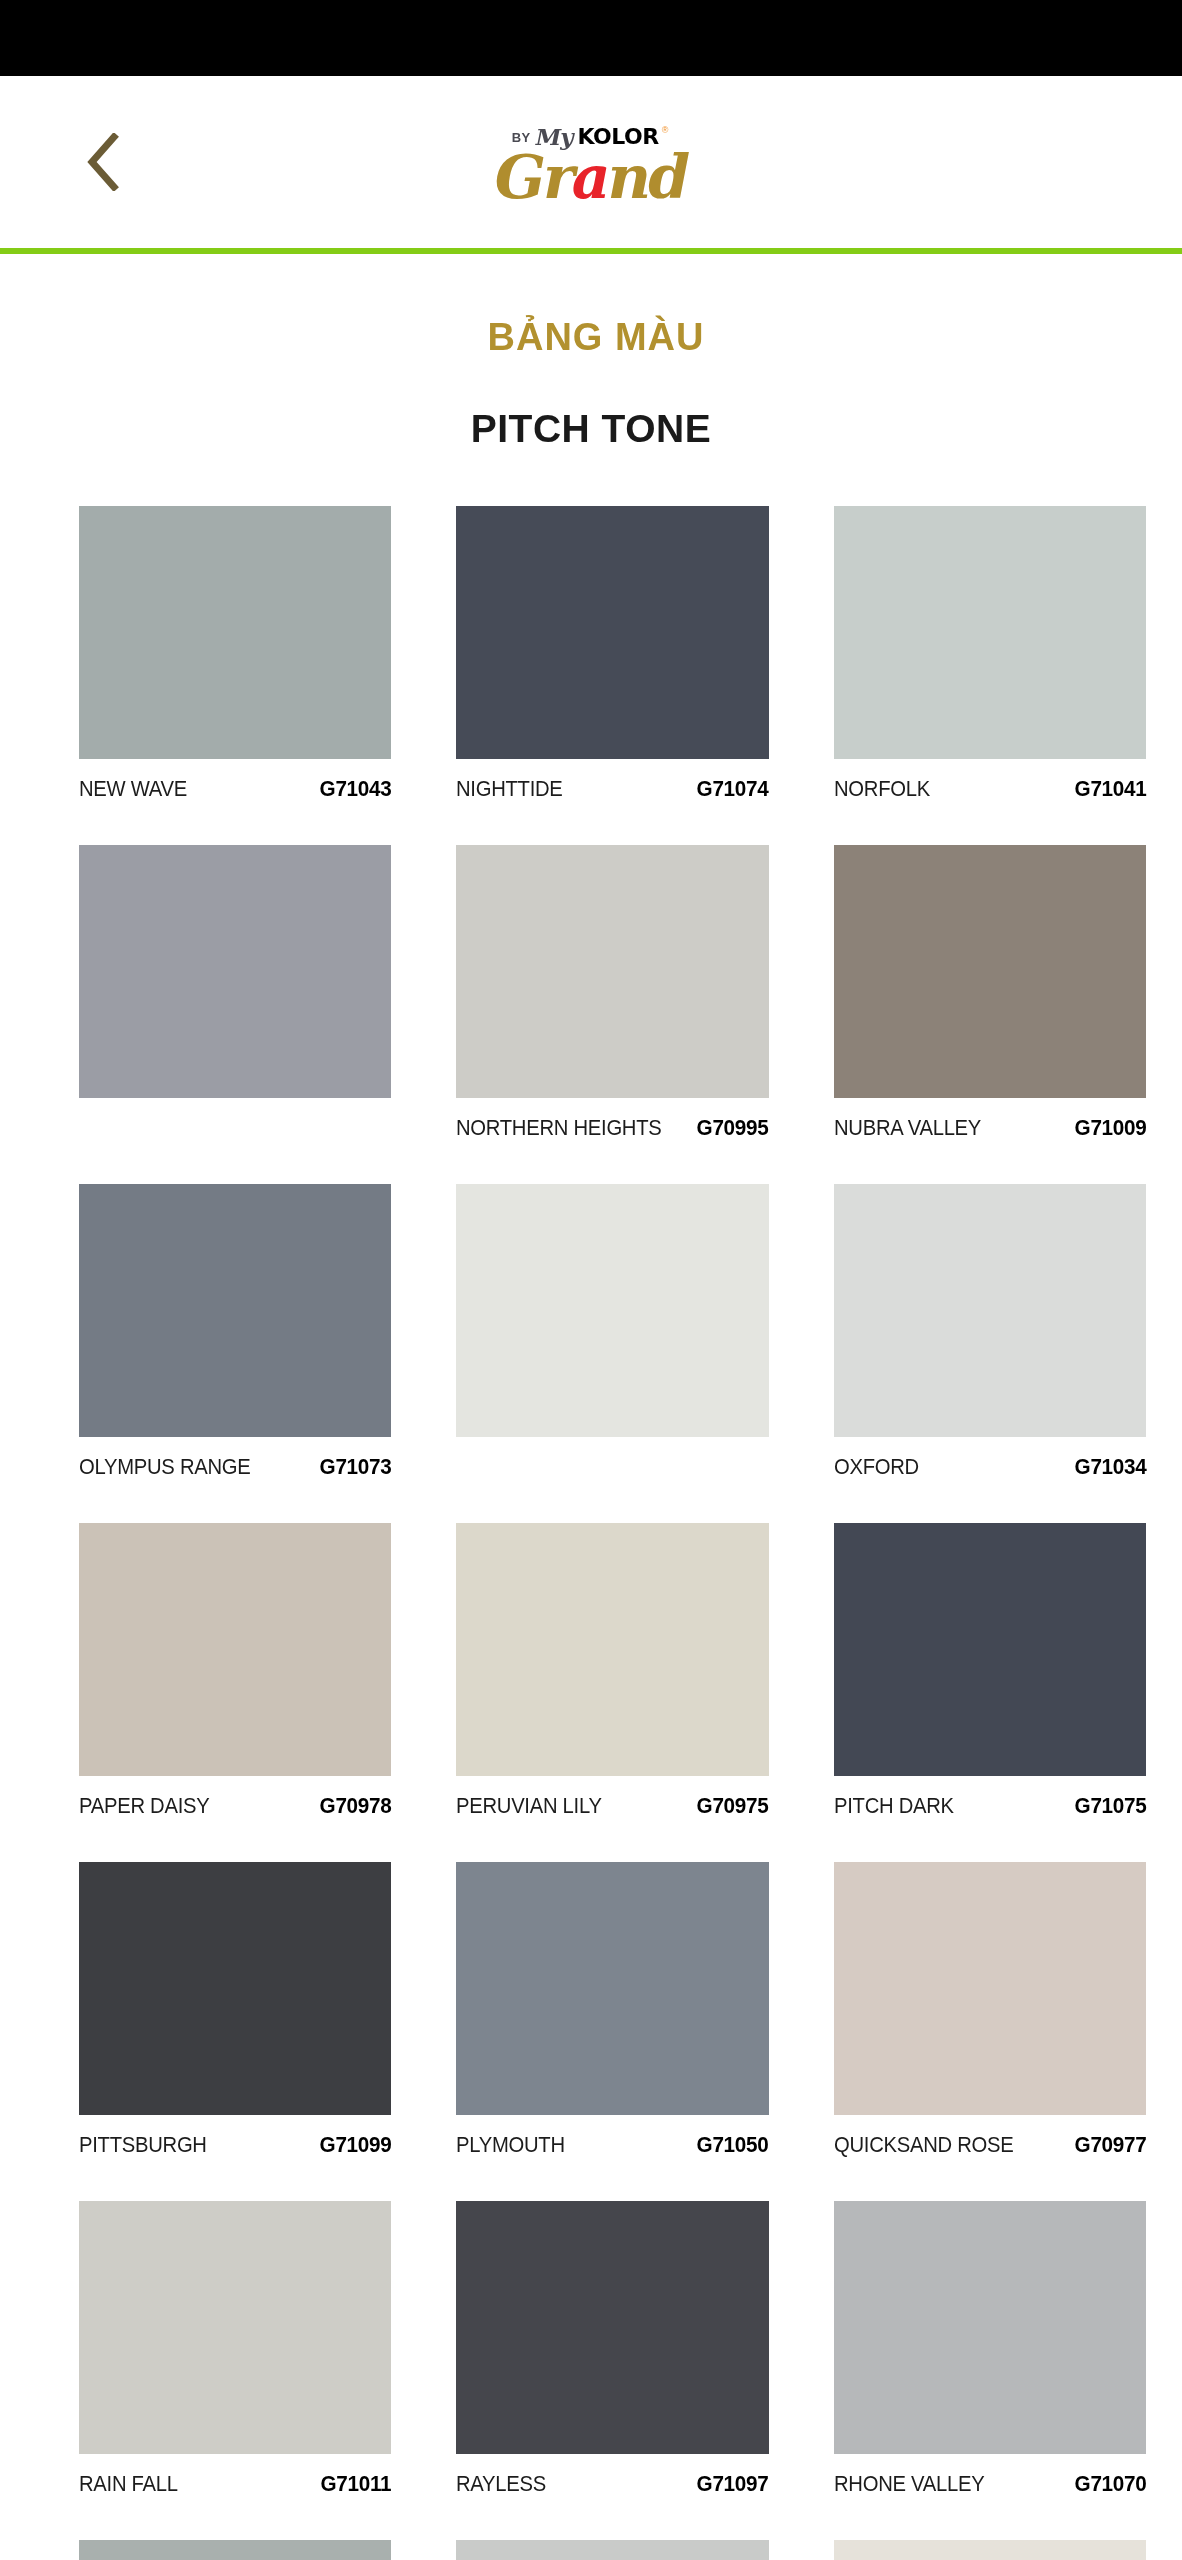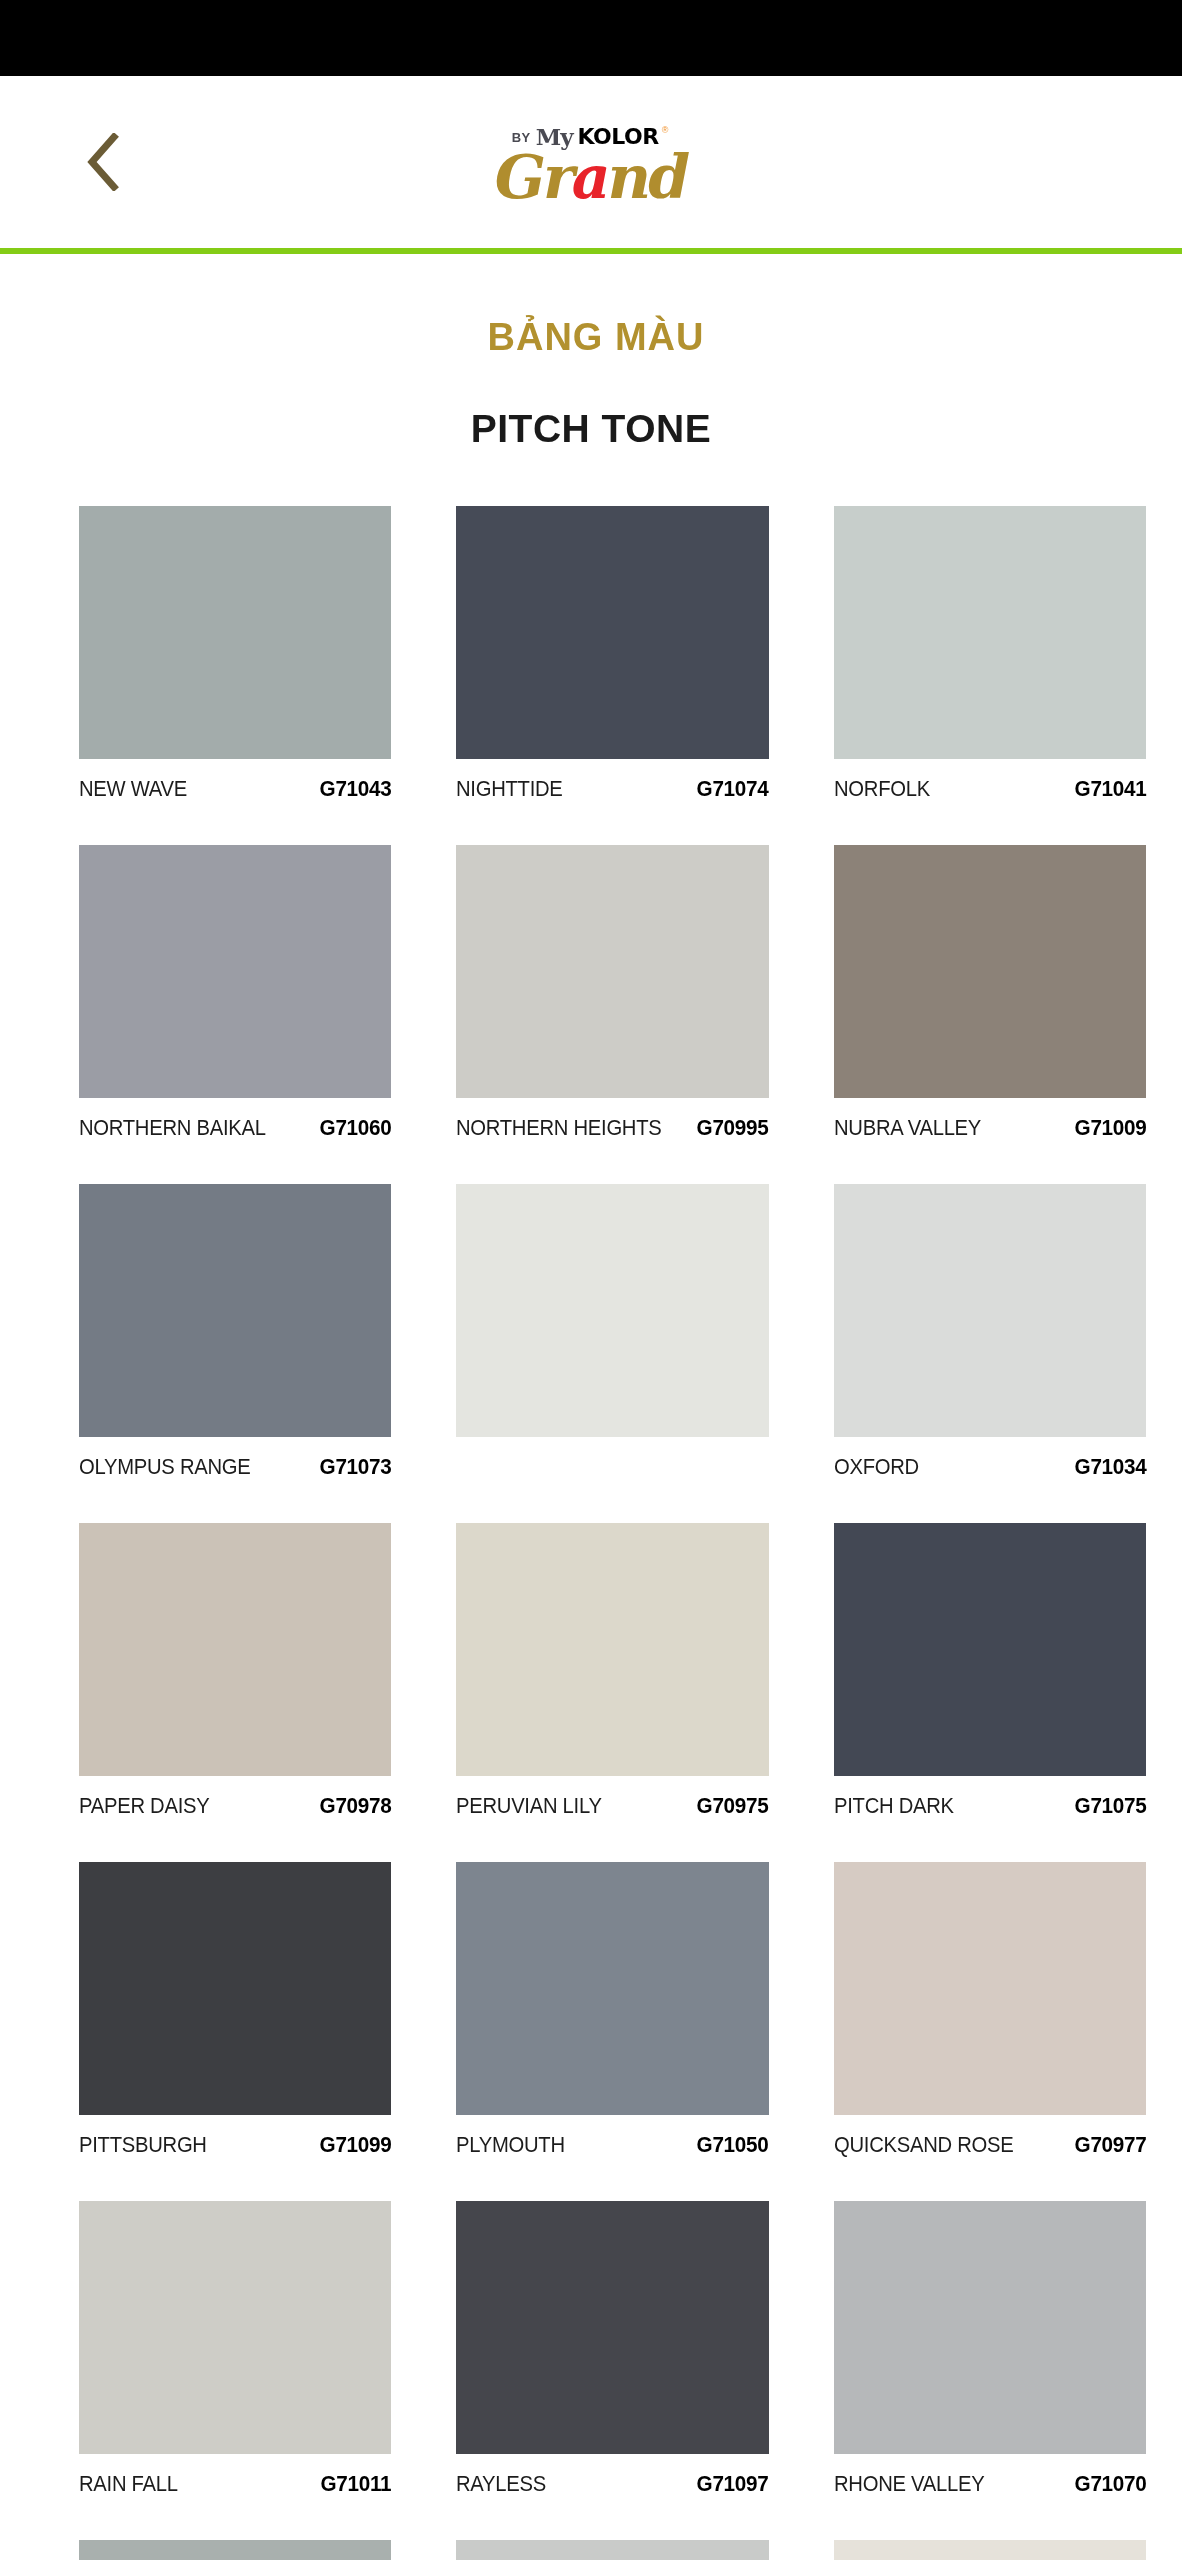--- a/index.html
+++ b/index.html
@@ -71,20 +71,21 @@
   .brand-by {
     font-size: 13px;
     font-weight: 700;
     letter-spacing: 0.5px;
     color: #4a4a52;
     position: relative;
     top: -3px;
   }
   .brand-my {
     font-family: "DejaVu Serif", serif;
+    font-style: italic;
     font-weight: 700;
     font-size: 23px;
     color: #4a4a52;
     letter-spacing: -1px;
     position: relative;
     top: 1px;
   }
   .brand-kolor {
     font-family: "DejaVu Sans", sans-serif;
     font-weight: 700;
@@ -237,24 +238,20 @@
       </div>
       <div class="swatch-cell">
         <div class="swatch-chip" style="background: rgb(199, 206, 203);"></div>
         <div class="swatch-meta">
           <span class="swatch-name">NORFOLK</span>
           <span class="swatch-code">G71041</span>
         </div>
       </div>
       <div class="swatch-cell">
         <div class="swatch-chip" style="background: rgb(155, 157, 165);"></div>
-        <div class="swatch-meta">
-          <span class="swatch-name">NORTHERN BAIKAL</span>
-          <span class="swatch-code">G71060</span>
-        </div>
       </div>
       <div class="swatch-cell">
         <div class="swatch-chip" style="background: rgb(205, 204, 199);"></div>
         <div class="swatch-meta">
           <span class="swatch-name">NORTHERN HEIGHTS</span>
           <span class="swatch-code">G70995</span>
         </div>
       </div>
       <div class="swatch-cell">
         <div class="swatch-chip" style="background: rgb(140, 130, 120);"></div>

